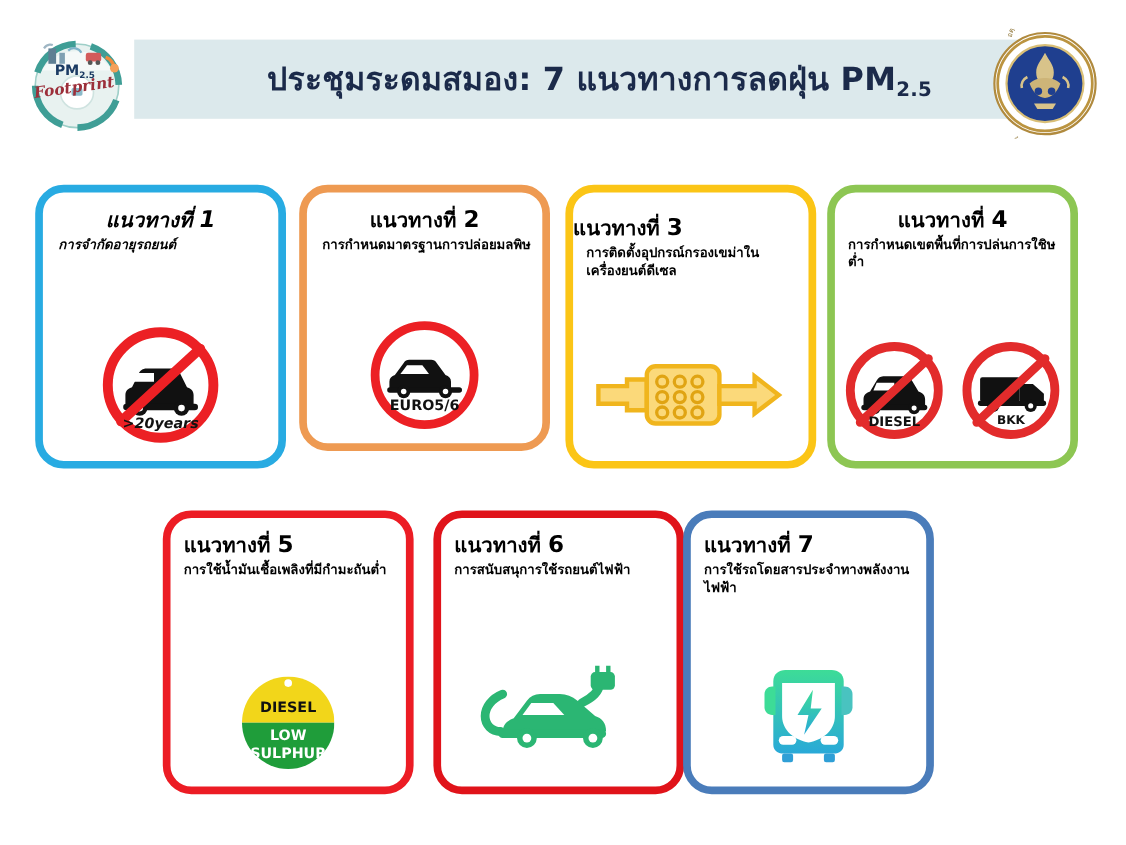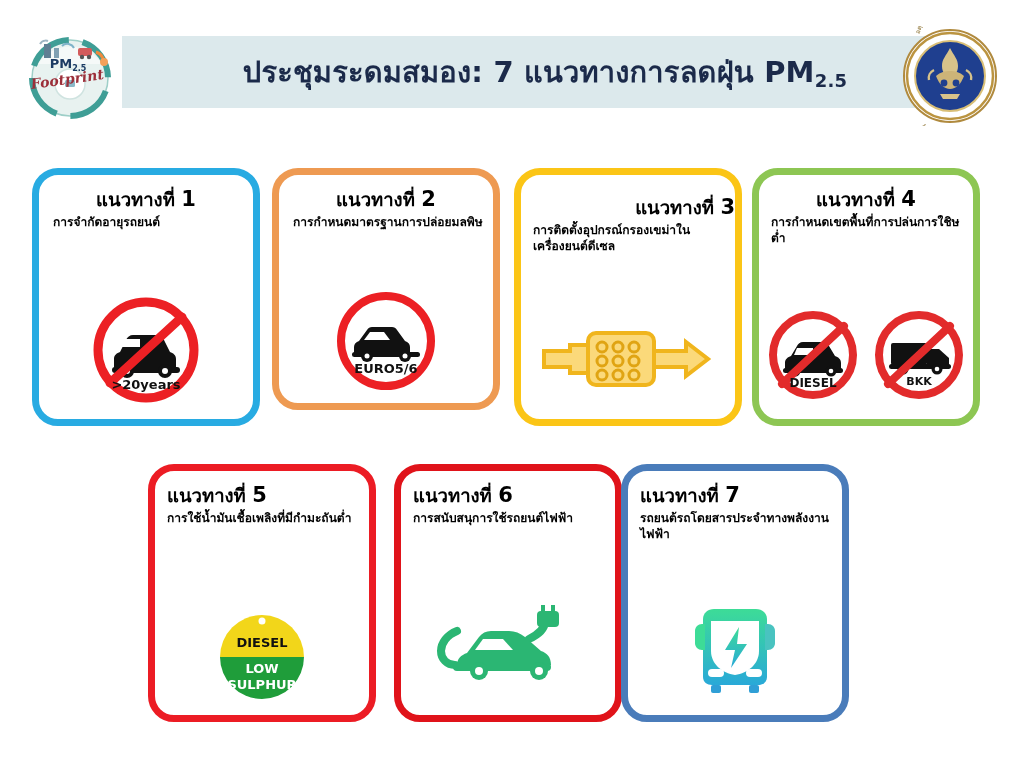--- a/index.html
+++ b/index.html
@@ -78,21 +78,21 @@
   #card-4{left:752px; top:168px; width:228px;height:258px;border-color:#8dc653;}
   
   #card-5{left:148px; top:464px; width:228px;height:258px;border-color:#ec1c24;}
   #card-6{left:394px; top:464px; width:228px;height:258px;border-color:#e0131a;}
   #card-7{left:621px; top:464px; width:228px;height:258px;border-color:#4a7cba;}
 
   
   #card-3 .card-body,#card-4 .card-body,#card-5 .card-body,
   #card-6 .card-body,#card-7 .card-body{margin-left:12px;}
   #card-5 .card-head,#card-6 .card-head,#card-7 .card-head{text-align:left;margin-left:12px;}
-  #card-3 .card-head{text-align:right;margin-top:20px;}
+  #card-3 .card-head{text-align:left;margin-top:20px;}
 </style>
 </head>
 <body>
 
 <div id="header">
 
   <div id="logo-left">
     <svg width="104" height="100" viewBox="0 0 104 100">
       <circle cx="52" cy="56" r="38" fill="#e8f2f0" stroke="#9ecfc8" stroke-width="1.5"></circle>
       <path d="M14 56a38 38 0 0 0 76 0a38 38 0 0 0-76 0" fill="none" stroke="#3f9e96" stroke-width="6" stroke-dasharray="46 14"></path>
@@ -141,21 +141,21 @@
         <textPath href="#arcTop" startOffset="6%">อตฺตานํ  อุปมํ  กเร</textPath>
       </text>
       <path id="arcBot" d="M50 86 m-31 0 a31 31 0 0 0 62 0" fill="none"></path>
       <text font-family="DejaVu Sans, sans-serif" font-size="6.5" fill="#8a6f2e">
         <textPath href="#arcBot" startOffset="14%">มหาวิทยาลัยมหิดล</textPath>
       </text>
     </svg>
   </div>
 </div>
 
-<div class="card" id="card-1" style="border-color: rgb(40, 171, 226);">
+<div class="card" id="card-1" style="border-color: rgb(40, 171, 226); font-style: italic;">
   <div class="card-head">
     <span>แนวทางที่</span>
     <span class="num">1</span>
   </div>
   <div class="card-body">การจำกัดอายุรถยนต์</div>
   <div class="card-icon">
     <svg width="120" height="118" viewBox="0 0 120 118">
       <circle cx="60" cy="59" r="48" fill="#fff" stroke="#ec2024" stroke-width="9"></circle>
       <g fill="#111">
         <path d="M28 68c0-4 3-6 6-7l6-12c1-3 4-5 7-5h24c3 0 6 2 7 5l6 12c3 1 6 3 6 7v9H28z"></path>
@@ -309,21 +309,21 @@
         <circle cx="106" cy="66" r="4" fill="#ffffff"></circle>
     </svg>
   </div>
 </div>
 
 <div class="card" id="card-7" style="border-color: rgb(74, 124, 186);">
   <div class="card-head">
     <span>แนวทางที่</span>
     <span class="num">7</span>
   </div>
-  <div class="card-body">รถยนต้รถโดยสารประจำทางพลังงานไฟฟ้า</div>
+  <div class="card-body">การใช้รถโดยสารประจำทางพลังงานไฟฟ้า</div>
   <div class="card-icon" style="bottom:14px;">
     <svg width="104" height="96" viewBox="0 0 104 96">
       <defs>
         <linearGradient id="busgrad" x1="0" y1="0" x2="0" y2="1">
           <stop offset="0%" stop-color="#3ddc97"></stop>
           <stop offset="100%" stop-color="#29a9d8"></stop>
         </linearGradient>
       </defs>
       <path d="M20 14c0-6 5-10 11-10h42c6 0 11 4 11 10v58c0 5-4 8-9 8H29c-5 0-9-3-9-8z" fill="url(#busgrad)"></path>
       <path d="M12 26c0-4 3-7 7-7h3v26h-3c-4 0-7-3-7-7z" fill="#3ddc97"></path>

